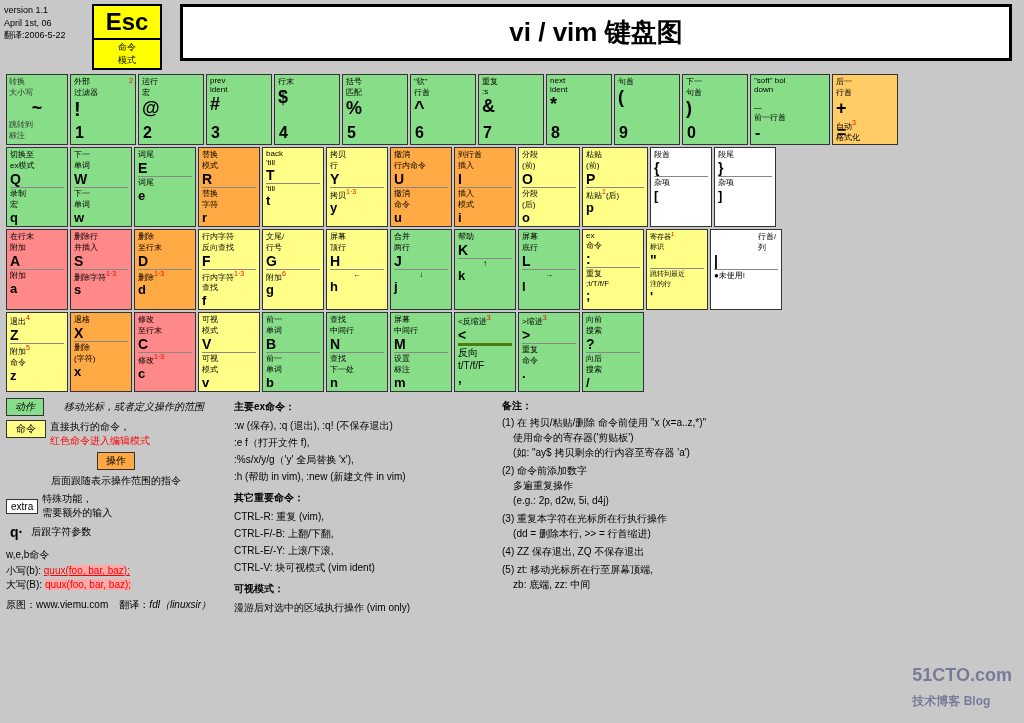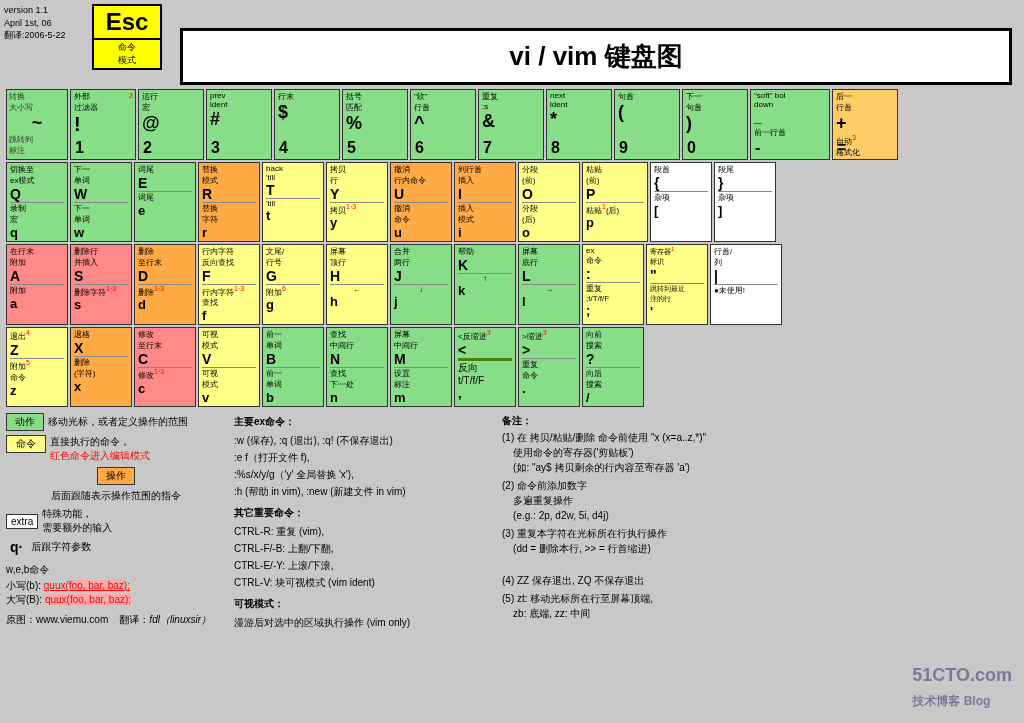--- a/index.html
+++ b/index.html
@@ -35,21 +35,21 @@
       <div style="white-space:pre-line;">version 1.1
 April 1st, 06
 翻译:2006-5-22</div>
     </div>
     <div style="width:80px; display:flex; flex-direction:column;">
       <div style="background:#ffff00;border:2.5px solid #000;font-size:24px;font-weight:bold;padding:2px 6px;text-align:center;width:70px;">Esc</div>
       <div style="background:#ffff00;border:2.5px solid #000;border-top:none;font-size:9px;text-align:center;width:70px;padding:1px 0;white-space:pre-line;">命令
 模式</div>
     </div>
     <div style="flex:1; margin: 0 8px;">
-      <div style="border:3px solid #000;background:#ffffff;text-align:center;font-size:26px;font-weight:bold;padding:8px 12px;margin-top:24px;">vi / vim 键盘图</div>
+      <div style="border:3px solid #000;background:#ffffff;text-align:center;font-size:26px;font-weight:bold;padding:8px 12px;">vi / vim 键盘图</div>
     </div>
   </div>
 
   <div style="display:flex;gap:2px;margin-bottom:2px;margin-left:2px;">
 
     <div style="background:#88dd88;border:1.5px solid #333;padding:1px 2px;width:62px;min-height:42px;position:relative;">
       <div style="font-size:8px;color:#333;">转换<br>大小写</div>
       <div style="font-size:18px;font-weight:bold;text-align:center;">~</div>
       <div style="font-size:8px;color:#333;">跳转到<br>标注</div>
     </div>
@@ -296,21 +296,21 @@
     </div>
 
     <div style="background:#ffff88;border:1.5px solid #333;padding:1px 3px;width:62px;min-height:42px;position:relative;">
       <div style="font-size:7px;">寄存器<sup style="color:red;font-size:6px;">1</sup><br>标识</div>
       <div style="font-size:14px;font-weight:bold;">"</div>
       <div style="border-top:1px solid #888;font-size:7px;">跳转到最近<br>注的行</div>
       <div style="font-size:13px;font-weight:bold;">'</div>
     </div>
 
     <div style="background:#ffffff;border:1.5px solid #333;padding:1px 3px;width:72px;min-height:42px;position:relative;">
-      <div style="font-size:8px;">行首/<br>列</div>
+      <div style="font-size:8px;margin-left:44px;">行首/<br>列</div>
       <div style="font-size:14px;font-weight:bold;">|</div>
       <div style="border-top:1px solid #888;font-size:8px;">●未使用!</div>
     </div>
   </div>
 
   <div style="display:flex;gap:2px;margin-bottom:2px;margin-left:2px;">
 
     <div style="background:#ffff88;border:1.5px solid #333;padding:1px 3px;width:62px;min-height:42px;position:relative;">
       <div style="font-size:8px;">退出<sup style="color:red;font-size:7px;">4</sup></div>
       <div style="font-size:14px;font-weight:bold;">Z</div>
@@ -378,21 +378,21 @@
       <div style="font-size:8px;">向前<br>搜索</div>
       <div style="font-size:14px;font-weight:bold;">?</div>
       <div style="border-top:1px solid #888;font-size:8px;">向后<br>搜索</div>
       <div style="font-size:13px;font-weight:bold;">/</div>
     </div>
   </div>
 
   <div style="display:flex;gap:8px;margin-top:6px;margin-left:2px;font-size:10px;">
 
     <div style="width:220px;">
-      <div style="display:flex;align-items:center;gap:4px;margin-bottom:4px;">
+      <div style="display:flex;align-items:center;gap:20px;margin-bottom:4px;font-style:italic;">
         <div style="background:#88dd88;border:1.5px solid #333;padding:1px 8px;font-size:10px;">动作</div>
         <div style="font-size:10px;">移动光标，或者定义操作的范围</div>
       </div>
       <div style="display:flex;align-items:flex-start;gap:4px;margin-bottom:4px;">
         <div style="background:#ffff88;border:1.5px solid #333;padding:1px 8px;font-size:10px;min-width:40px;text-align:center;">命令</div>
         <div style="font-size:10px;line-height:1.4;">直接执行的命令，<br><span style="color:red;">红色命令进入编辑模式</span></div>
       </div>
       <div style="display:flex;align-items:center;gap:4px;margin-bottom:4px;flex-direction:column;">
         <div style="background:#ffaa44;border:1.5px solid #333;padding:1px 8px;font-size:10px;">操作</div>
         <div style="font-size:10px;">后面跟随表示操作范围的指令</div>
@@ -427,21 +427,21 @@
     </div>
 
     <div style="flex:1;font-size:10px;line-height:1.5;">
       <div style="font-weight:bold;margin-bottom:2px;">备注：</div>
       <div style="margin-bottom:3px;">(1) 在 拷贝/粘贴/删除 命令前使用 "x (x=a..z,*)"<br>
       &nbsp;&nbsp;&nbsp;&nbsp;使用命令的寄存器('剪贴板')<br>
       &nbsp;&nbsp;&nbsp;&nbsp;(如: "ay$ 拷贝剩余的行内容至寄存器 'a')</div>
       <div style="margin-bottom:3px;">(2) 命令前添加数字<br>
       &nbsp;&nbsp;&nbsp;&nbsp;多遍重复操作<br>
       &nbsp;&nbsp;&nbsp;&nbsp;(e.g.: 2p, d2w, 5i, d4j)</div>
-      <div style="margin-bottom:17px;">(3) 重复本字符在光标所在行执行操作<br>
+      <div style="margin-bottom:3px;">(3) 重复本字符在光标所在行执行操作<br>
       &nbsp;&nbsp;&nbsp;&nbsp;(dd = 删除本行, &gt;&gt; = 行首缩进)</div>
       <div style="margin-bottom:3px;">(4) ZZ 保存退出, ZQ 不保存退出</div>
       <div style="margin-bottom:3px;">(5) zt: 移动光标所在行至屏幕顶端,<br>
       &nbsp;&nbsp;&nbsp;&nbsp;zb: 底端, zz: 中间</div>
     </div>
   </div>
 
   <div style="position:absolute;bottom:12px;right:12px;font-size:18px;font-weight:bold;color:rgba(0,0,80,0.4);line-height:1.3;">
     51CTO.com<br><span style="font-size:12px;">技术博客 Blog</span>
   </div>

